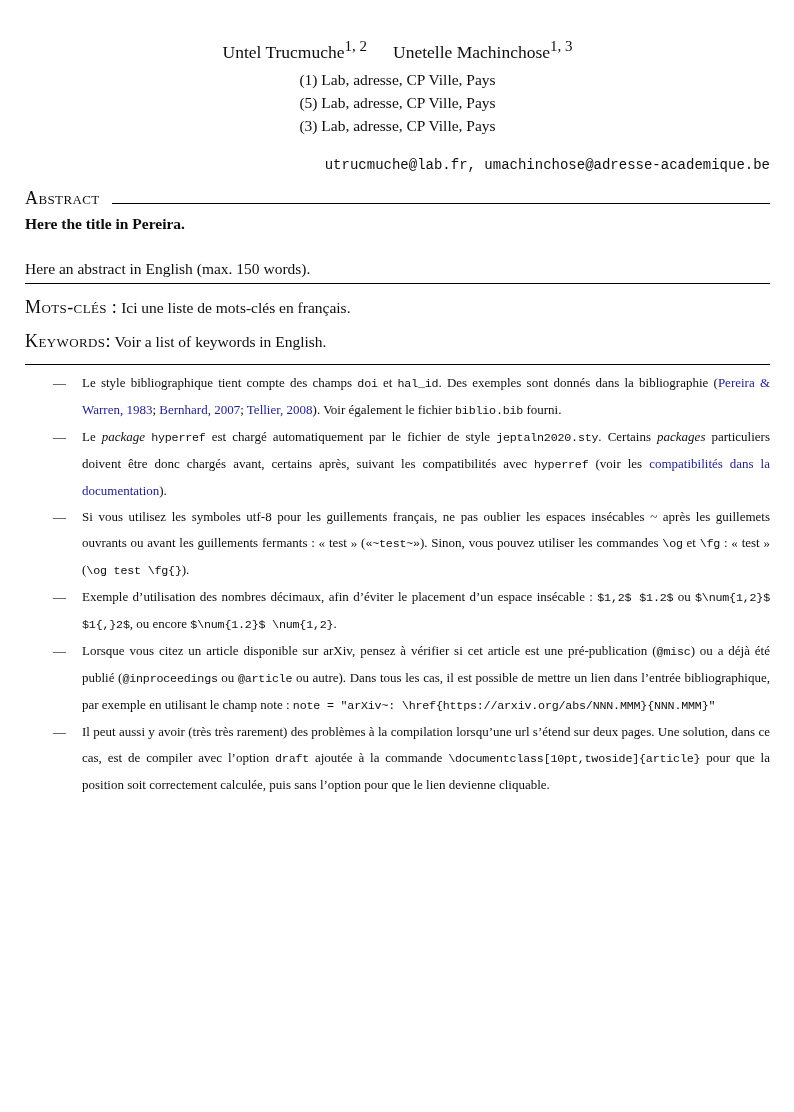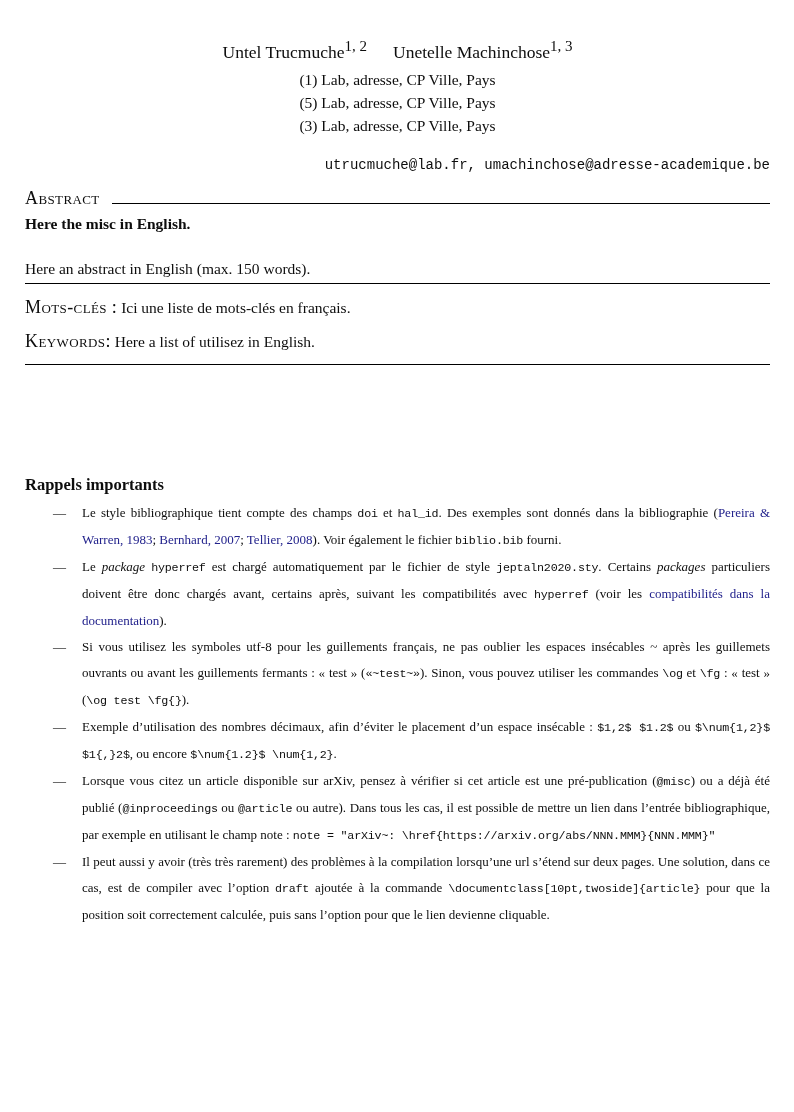--- a/index.html
+++ b/index.html
@@ -137,32 +137,31 @@
   </div>
 
   <div class="emails">utrucmuche@lab.fr, umachinchose@adresse-academique.be</div>
 
 
   <section class="abstract-section">
     <div class="sec-head">
       <span>Abstract</span>
       <span class="headline"></span>
     </div>
-    <p class="abstract-title">Here the misc in English.</p>
+    <p class="abstract-title">Here the title in Pereira.</p>
     <p class="body-text abstract-text">Here an abstract in English (max. 150 words).</p>
     <div class="rule-full"></div>
   </section>
 
   <p class="kw-line"><span class="kw-label">Mots-clés :</span><span> Ici une liste de mots-clés en français.</span></p>
 
-  <p class="kw-line"><span class="kw-label">Keywords:</span><span> Here a list of utilisez in English.</span></p>
+  <p class="kw-line"><span class="kw-label">Keywords:</span><span> Voir a list of keywords in English.</span></p>
 
   <div class="rule-full kw-rule"></div>
 
-  <h2 class="rappels-heading">Rappels importants</h2>
 
   <ul class="dash-list">
     <li><span>Le style bibliographique tient compte des champs </span><span class="s-code">doi</span><span> et </span><span class="s-code">hal_id</span><span>. Des exemples sont donnés dans la bibliographie (</span><span class="s-link">Pereira &amp; Warren, 1983</span><span>; </span><span class="s-link">Bernhard, 2007</span><span>; </span><span class="s-link">Tellier, 2008</span><span>). Voir également le fichier </span><span class="s-code">biblio.bib</span><span> fourni.</span></li>
     <li><span>Le </span><span class="s-i">package</span><span> </span><span class="s-code">hyperref</span><span> est chargé automatiquement par le fichier de style </span><span class="s-code">jeptaln2020.sty</span><span>. Certains </span><span class="s-i">packages</span><span> particuliers doivent être donc chargés avant, certains après, suivant les compatibilités avec </span><span class="s-code">hyperref</span><span> (voir les </span><span class="s-link">compatibilités dans la documentation</span><span>).</span></li>
     <li><span>Si vous utilisez les symboles utf-8 pour les guillements français, ne pas oublier les espaces insécables ~ après les guillemets ouvrants ou avant les guillements fermants : « test » (</span><span class="s-code">«~test~»</span><span>). Sinon, vous pouvez utiliser les commandes </span><span class="s-code">\og</span><span> et </span><span class="s-code">\fg</span><span> : « test » (</span><span class="s-code">\og test \fg{}</span><span>).</span></li>
     <li><span>Exemple d’utilisation des nombres décimaux, afin d’éviter le placement d’un espace insécable : </span><span class="s-code">$1,2$ $1.2$</span><span> ou </span><span class="s-code">$\num{1,2}$ $1{,}2$</span><span>, ou encore </span><span class="s-code">$\num{1.2}$ \num{1,2}</span><span>.</span></li>
     <li><span>Lorsque vous citez un article disponible sur arXiv, pensez à vérifier si cet article est une pré-publication (</span><span class="s-code">@misc</span><span>) ou a déjà été publié (</span><span class="s-code">@inproceedings</span><span> ou </span><span class="s-code">@article</span><span> ou autre). Dans tous les cas, il est possible de mettre un lien dans l’entrée bibliographique, par exemple en utilisant le champ note : </span><span class="s-code">note = "arXiv~: \href{https://arxiv.org/abs/NNN.MMM}{NNN.MMM}"</span></li>
     <li><span>Il peut aussi y avoir (très très rarement) des problèmes à la compilation lorsqu’une url s’étend sur deux pages. Une solution, dans ce cas, est de compiler avec l’option </span><span class="s-code">draft</span><span> ajoutée à la commande </span><span class="s-code">\documentclass[10pt,twoside]{article}</span><span> pour que la position soit correctement calculée, puis sans l’option pour que le lien devienne cliquable.</span></li>
   </ul>
 

